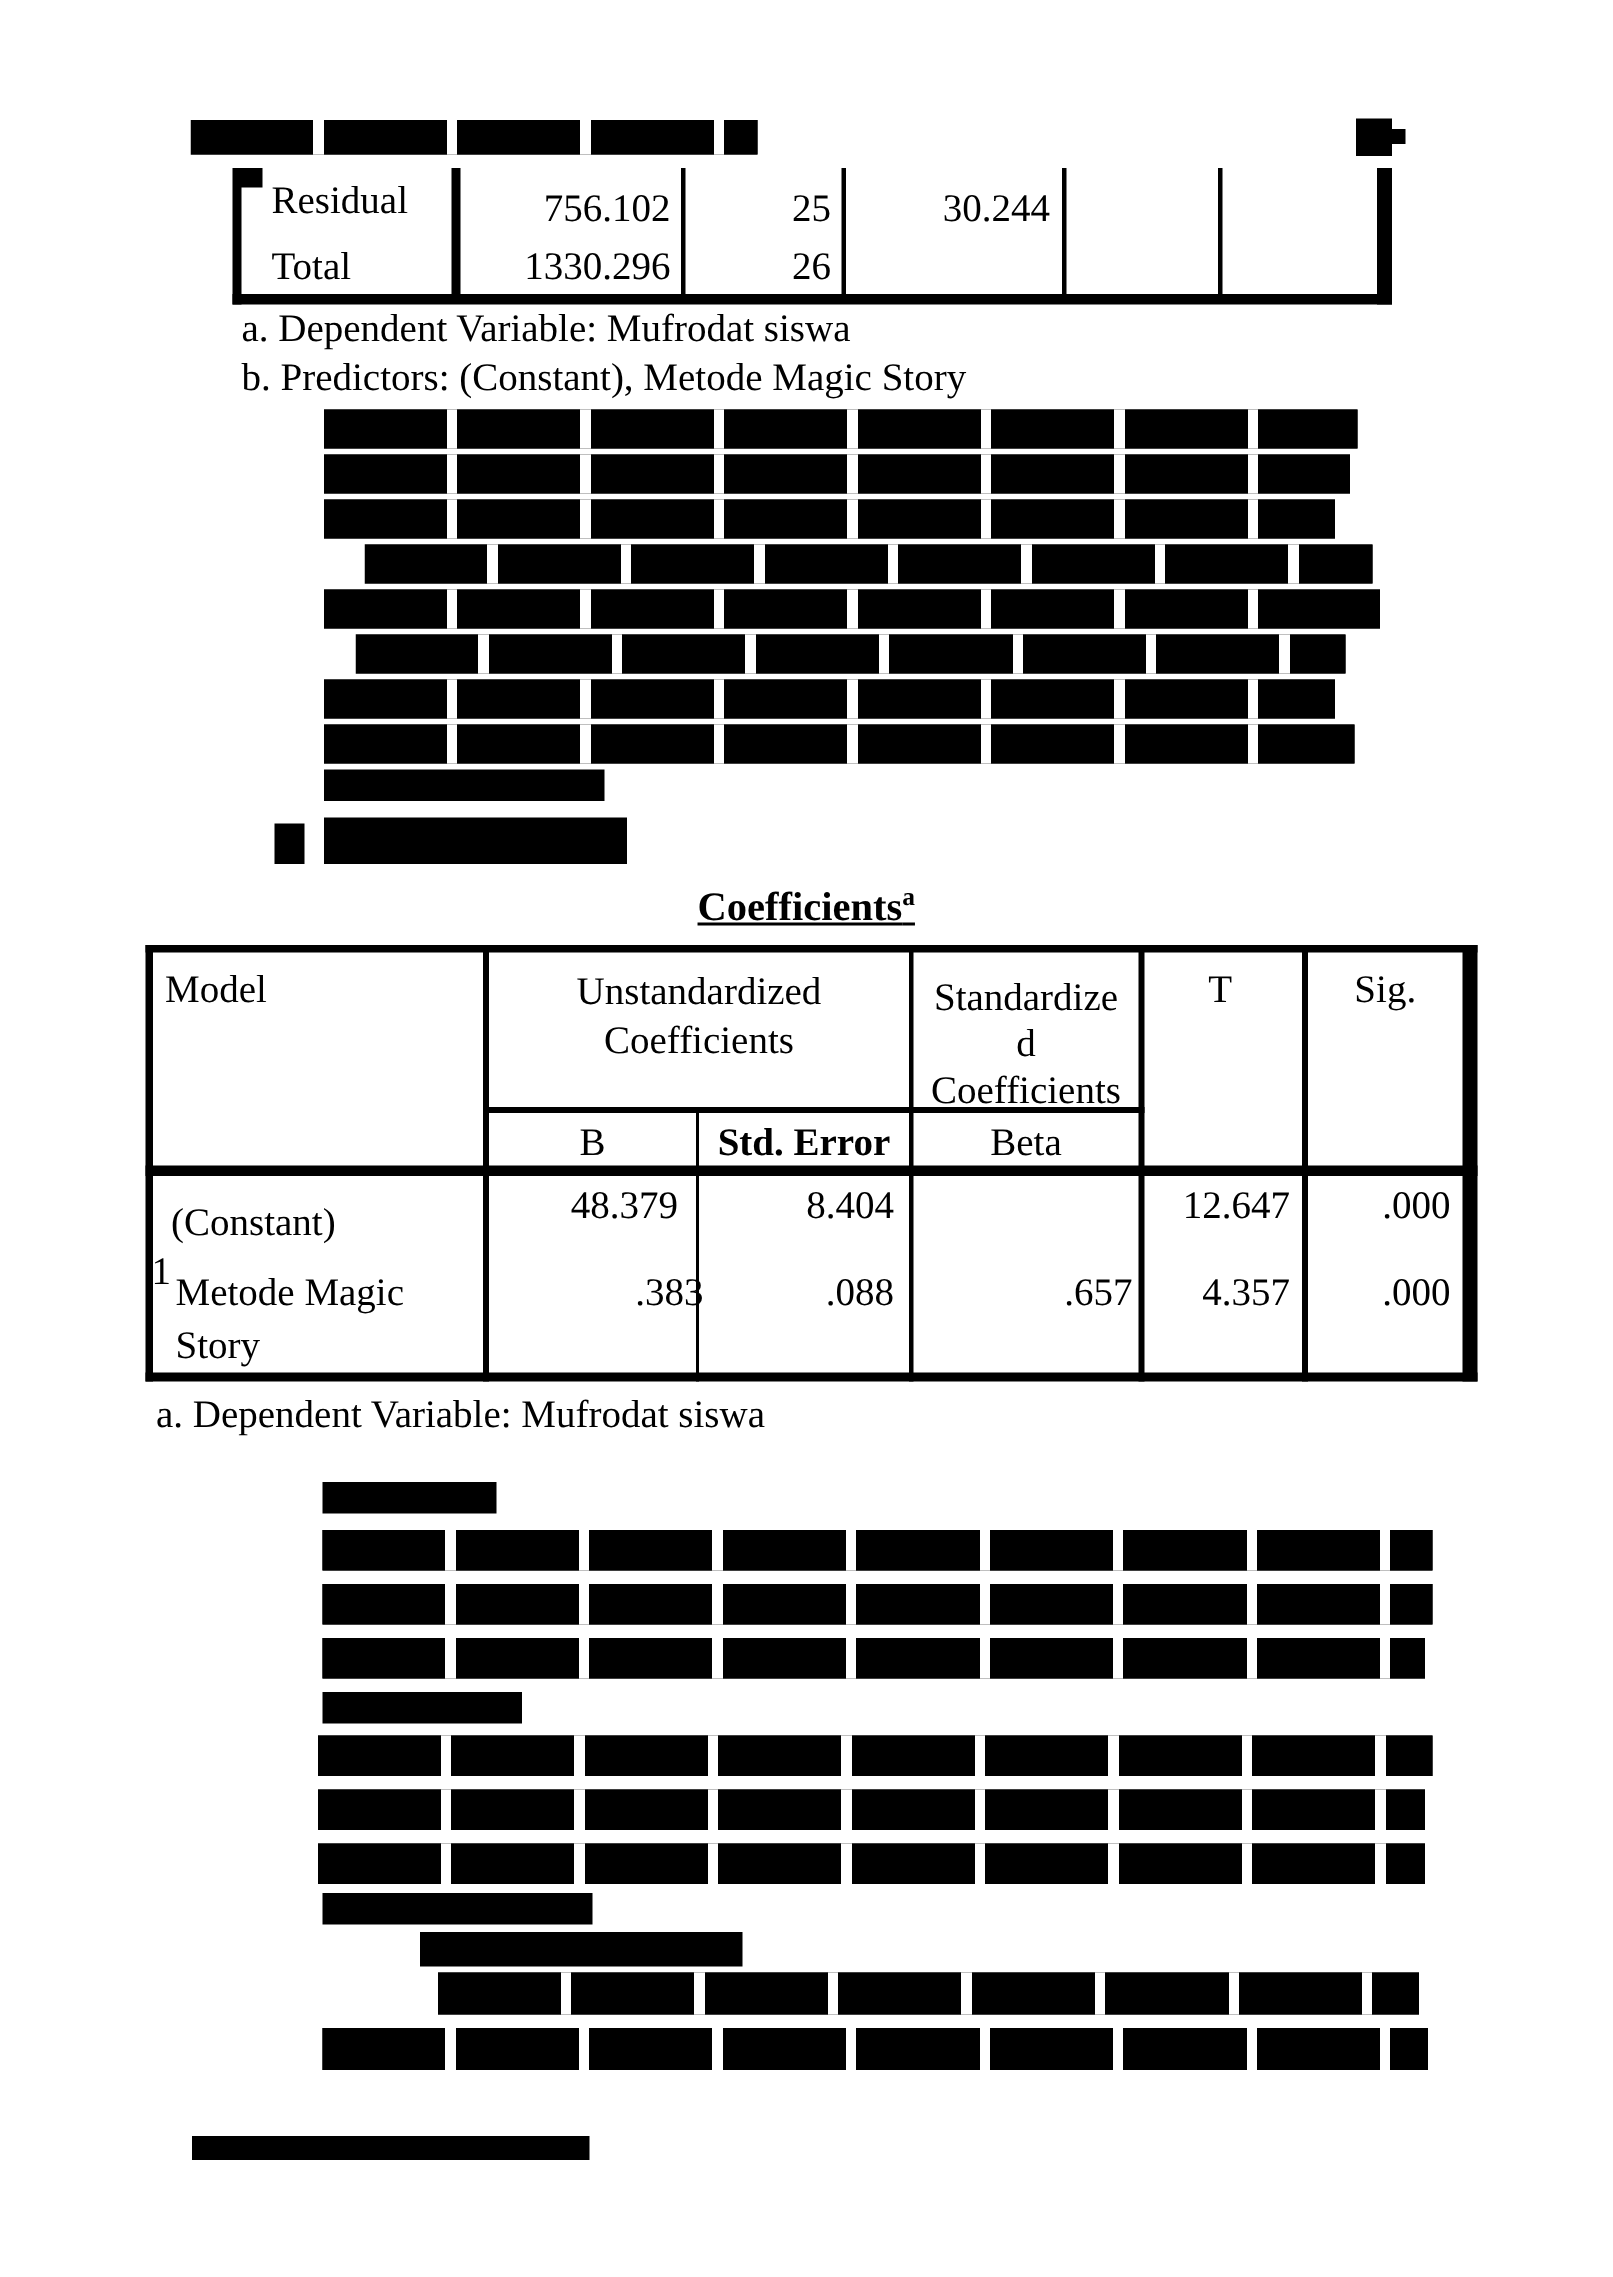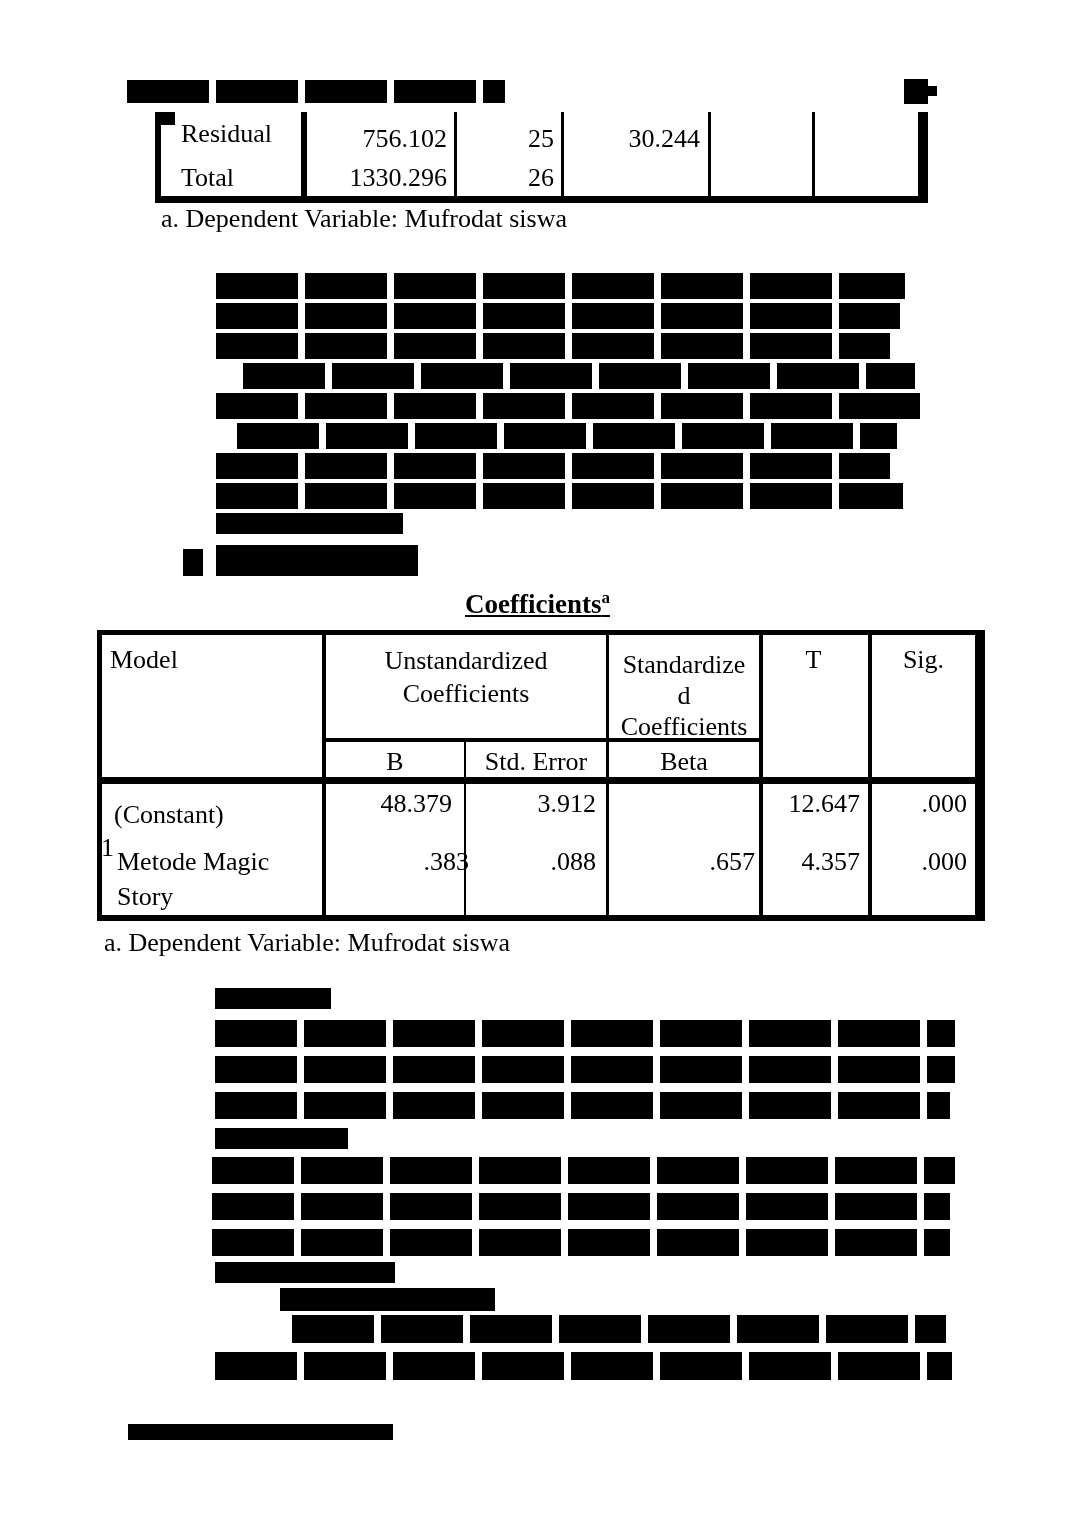--- a/index.html
+++ b/index.html
@@ -88,20 +88,21 @@
     <div class="txt num" style="left:152px;top:12px;width:140px;">756.102</div>
     <div class="txt num" style="left:305px;top:12px;width:94px;">25</div>
     <div class="txt num" style="left:412px;top:12px;width:133px;text-align:right;">30.244</div>
 
     <div class="txt" style="left:26px;top:51px;">Total</div>
     <div class="txt num" style="left:152px;top:51px;width:140px;">1330.296</div>
     <div class="txt num" style="left:305px;top:51px;width:94px;">26</div>
   </div>
 
   <div class="txt" style="left:161px;top:204px;">a. Dependent Variable: Mufrodat siswa</div>
+  <div class="txt" style="left:161px;top:237px;">b. Predictors: (Constant), Metode Magic Story</div>
 
   <div class="title" style="top:588px;"><span>Coefficients</span><sup>a</sup></div>
 
   <div class="abs" style="left:97px;top:630px;width:1068px;height:291px;">
 
     <div class="ln" style="left:0;top:0;width:888px;height:5px;"></div>
     <div class="ln" style="left:0;top:285px;width:888px;height:6px;"></div>
     <div class="ln" style="left:0;top:0;width:5px;height:291px;"></div>
     <div class="ln" style="left:878px;top:0;width:10px;height:291px;"></div>
 
@@ -118,28 +119,28 @@
     <div class="txt ctr wrap" style="left:229px;top:14px;width:280px;line-height:33px;">Unstandardized Coefficients</div>
     <div class="abs" style="left:512px;top:19px;width:150px;">
       <div class="ctr" style="font-size:26px;line-height:31px;">Standardize</div>
       <div class="ctr" style="font-size:26px;line-height:31px;">d</div>
       <div class="ctr" style="font-size:26px;line-height:31px;">Coefficients</div>
     </div>
     <div class="txt ctr" style="left:662px;top:15px;width:109px;">T</div>
     <div class="txt ctr" style="left:775px;top:15px;width:103px;">Sig.</div>
 
     <div class="txt ctr" style="left:229px;top:117px;width:138px;">B</div>
-    <div class="txt ctr" style="left:369px;top:117px;width:140px;">Std. Error</div>
+    <div class="txt ctr" style="left:369px;top:117px;width:140px;font-weight:bold;">Std. Error</div>
     <div class="txt ctr" style="left:512px;top:117px;width:150px;">Beta</div>
 
     <div class="txt" style="left:4px;top:203px;">1</div>
 
     <div class="txt" style="left:17px;top:170px;">(Constant)</div>
     <div class="txt num" style="left:229px;top:159px;width:126px;">48.379</div>
-    <div class="txt num" style="left:371px;top:159px;width:128px;">3.912</div>
+    <div class="txt num" style="left:371px;top:159px;width:128px;">8.404</div>
     <div class="txt num" style="left:666px;top:159px;width:97px;">12.647</div>
     <div class="txt num" style="left:775px;top:159px;width:95px;">.000</div>
 
     <div class="txt wrap" style="left:20px;top:214px;width:185px;line-height:35px;">Metode Magic Story</div>
     <div class="txt num" style="left:246px;top:217px;width:126px;">.383</div>
     <div class="txt num" style="left:371px;top:217px;width:128px;">.088</div>
     <div class="txt num" style="left:512px;top:217px;width:146px;">.657</div>
     <div class="txt num" style="left:666px;top:217px;width:97px;">4.357</div>
     <div class="txt num" style="left:775px;top:217px;width:95px;">.000</div>
   </div>

